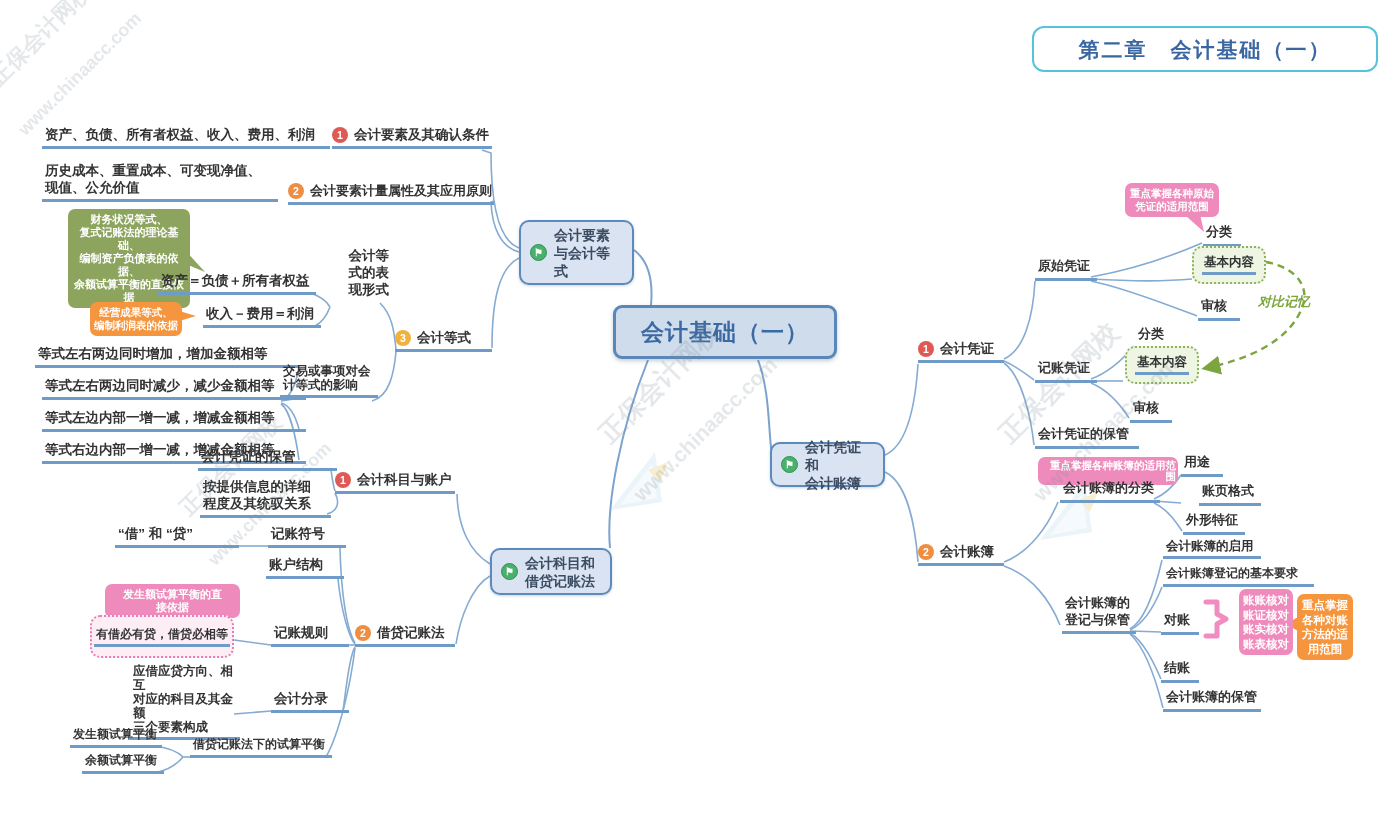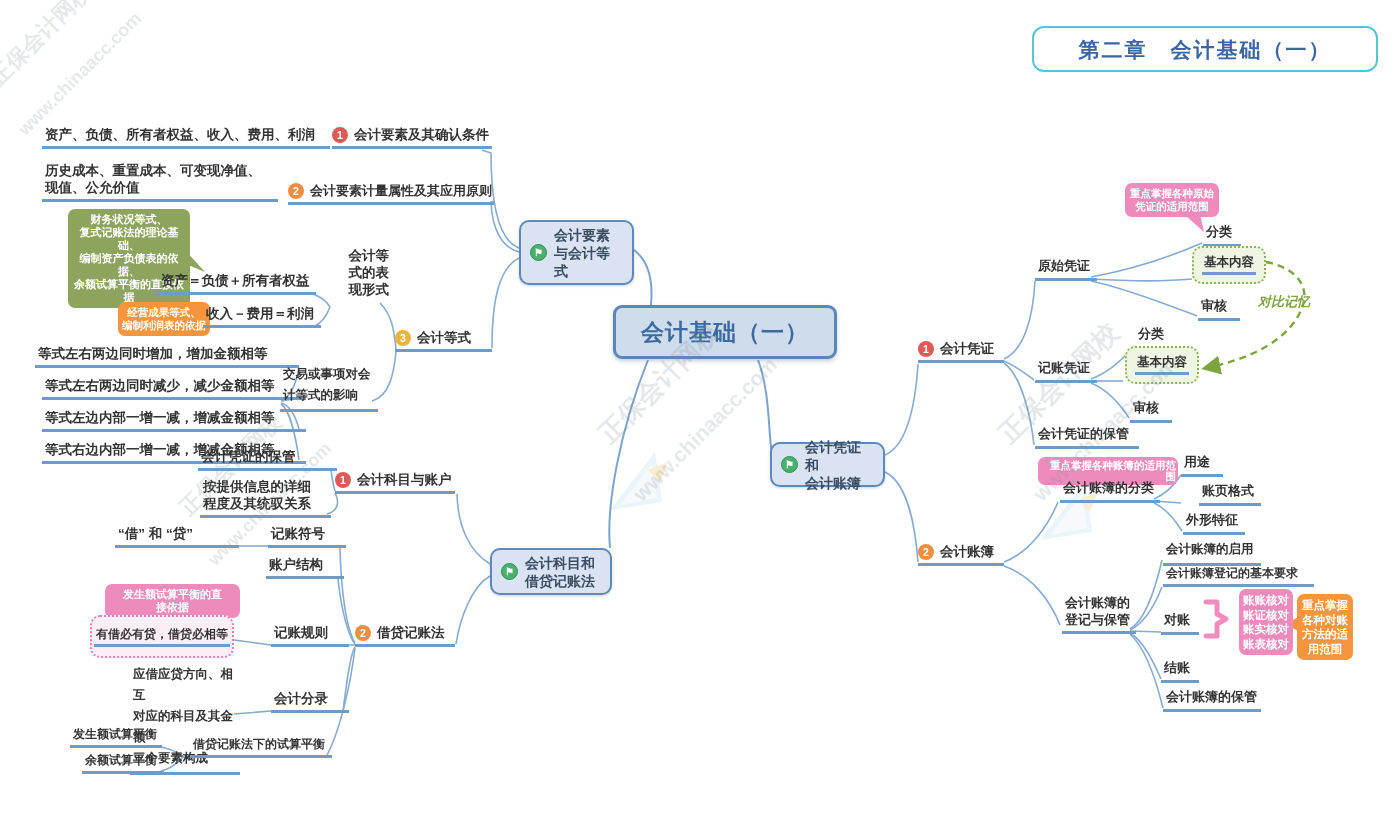--- a/index.html
+++ b/index.html
@@ -4,21 +4,21 @@
 <style>
   html,body{margin:0;padding:0;background:#fff;}
   #stage{position:relative;width:1400px;height:838px;background:#ffffff;overflow:hidden;
          font-family:"Liberation Sans","DejaVu Sans",sans-serif;}
   svg.wire{position:absolute;left:0;top:0;pointer-events:none;}
   .lbl{position:absolute;font:600 13.5px/17px "Liberation Sans","DejaVu Sans",sans-serif;color:#333;
        border-bottom:3px solid #6f9bc9;padding:0 3px 3px 3px;}
   .nol{border-bottom:none;text-align:right;}
   .pre{white-space:pre-line;}
   .f12{font-size:12px;line-height:15px;}
-  .f125{font-size:12.5px;line-height:21px;}
+  .f125{font-size:12.5px;line-height:14px;}
   .f13{font-size:13px;line-height:16.5px;}
   .topic{position:absolute;display:flex;align-items:center;gap:6px;border-bottom:3px solid #6f9bc9;
          padding-bottom:3px;font:600 13.5px/17px "Liberation Sans","DejaVu Sans",sans-serif;color:#333;}
   .badge{width:16px;height:16px;border-radius:50%;color:#fff;font:700 10.5px/16px "Liberation Sans",sans-serif;
          text-align:center;flex:none;}
   .b-red{background:#e05a55;} .b-org{background:#ee8e42;} .b-yel{background:#eeb33f;}
   .hub{position:absolute;background:#d9e3f1;border:2px solid #5d89bb;border-radius:10px;display:flex;
        align-items:center;gap:7px;padding:5px 9px;font:600 14px/18px "Liberation Sans",sans-serif;
        color:#3c4d63;box-shadow:0 1px 3px rgba(80,110,150,.3);box-sizing:border-box;}
   .flag{width:17px;height:17px;border-radius:50%;background:#4ab06c;border:1.5px solid #2f9254;color:#fff;
@@ -163,21 +163,21 @@
     <span>会计要素计量属性及其应用原则</span>
   </div>
   <div class="lbl pre" style="left:42px;top:162px;width:230px;">历史成本、重置成本、可变现净值、
 现值、公允价值</div>
 
   <div class="note green pre" style="left:68px;top:209px;width:122px;">财务状况等式、
 复式记账法的理论基础、
 编制资产负债表的依据、
 余额试算平衡的直接依据</div>
   <div class="lbl" style="left:158px;top:272px;width:152px;">资产＝负债＋所有者权益</div>
-  <div class="note orange pre" style="left:90px;top:302px;width:92px;font-size:10.5px;margin-left:28px;">经营成果等式、
+  <div class="note orange pre" style="left:90px;top:302px;width:92px;font-size:10.5px;">经营成果等式、
 编制利润表的依据</div>
   <div class="lbl" style="left:203px;top:305px;width:112px;">收入－费用＝利润</div>
   <div class="lbl nol pre" style="left:328px;top:247px;width:58px;">会计等
 式的表
 现形式</div>
 
   <div class="topic" style="left:395px;top:329px;width:97px;">
     <span class="badge b-yel">3</span>
     <span>会计等式</span>
   </div>

